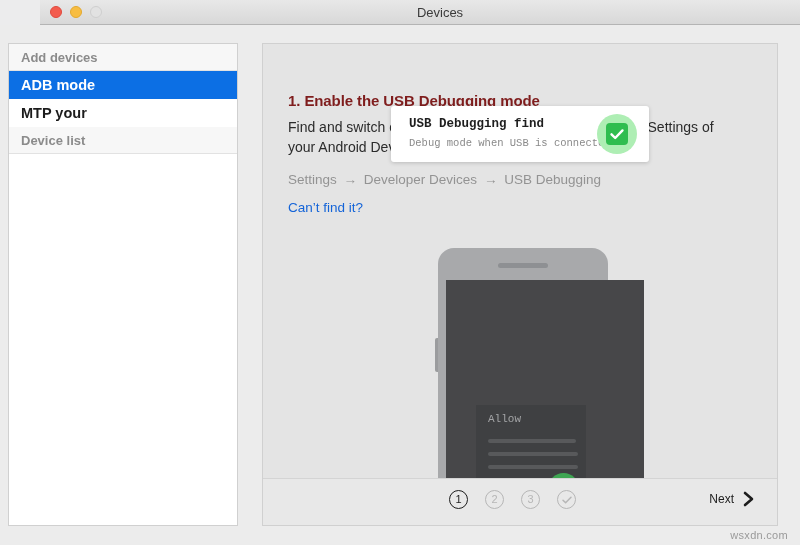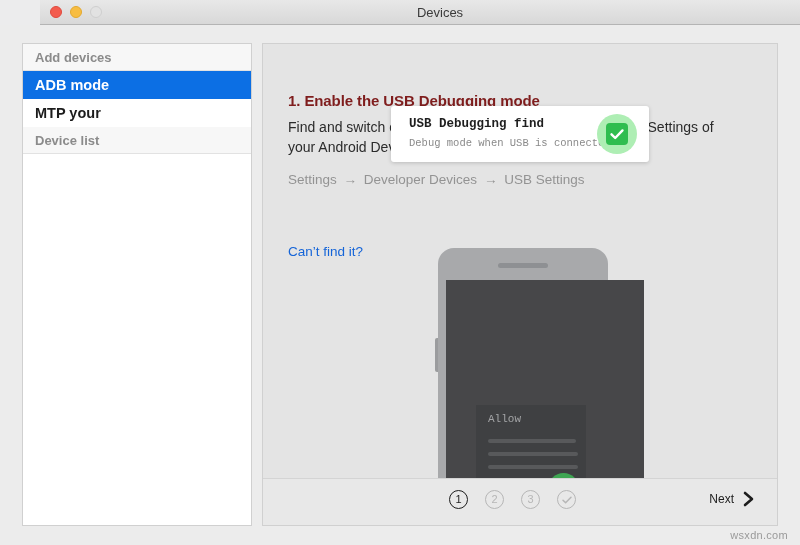--- a/index.html
+++ b/index.html
@@ -54,21 +54,21 @@
   .window-body {
     position: absolute;
     left: 0; top: 25px;
     width: 800px; height: 520px;
     background: #ececec;
   }
 
   
   .sidebar {
     position: absolute;
-    left: 22px; top: 18px;
+    left: 8px; top: 18px;
     width: 230px; height: 483px;
     background: #ffffff;
     border: 1px solid #d0d0d0;
     box-sizing: border-box;
     overflow: hidden;
   }
   .side-row {
     height: 27px;
     line-height: 27px;
     padding: 0 0 0 12px;
@@ -135,21 +135,20 @@
     color: #939393;
     white-space: nowrap;
   }
   .breadcrumb .arrow { padding: 0 3px; }
   .cantfind {
     position: absolute;
     left: 25px; top: 156px;
     font-size: 13.5px;
     color: #1464d8;
     cursor: pointer;
-    margin-top: 44px;
   }
 
   
   .phone {
     position: absolute;
     left: 175px; top: 204px;
     width: 170px; height: 260px;
     background: #a8a9ab;
     border-radius: 16px 16px 0 0;
   }
@@ -343,21 +342,21 @@
     <div class="panel-content">
 
       <div class="step-title">1. Enable the USB Debugging mode</div>
       <div class="step-desc">Find and switch on the “USB debugging mode” in System Settings of your Android Device.</div>
 
       <div class="breadcrumb">
         <span>Settings</span>
         <span class="arrow">→</span>
         <span>Developer Devices</span>
         <span class="arrow">→</span>
-        <span>USB Settings</span>
+        <span>USB Debugging</span>
       </div>
 
       <div class="cantfind">Can’t find it?</div>
 
       <div class="phone">
         <div class="phone-speaker"></div>
         <div class="phone-btn-left"></div>
         <div class="phone-btn-right"></div>
         <div class="phone-screen">
           <div class="allow-dialog">

